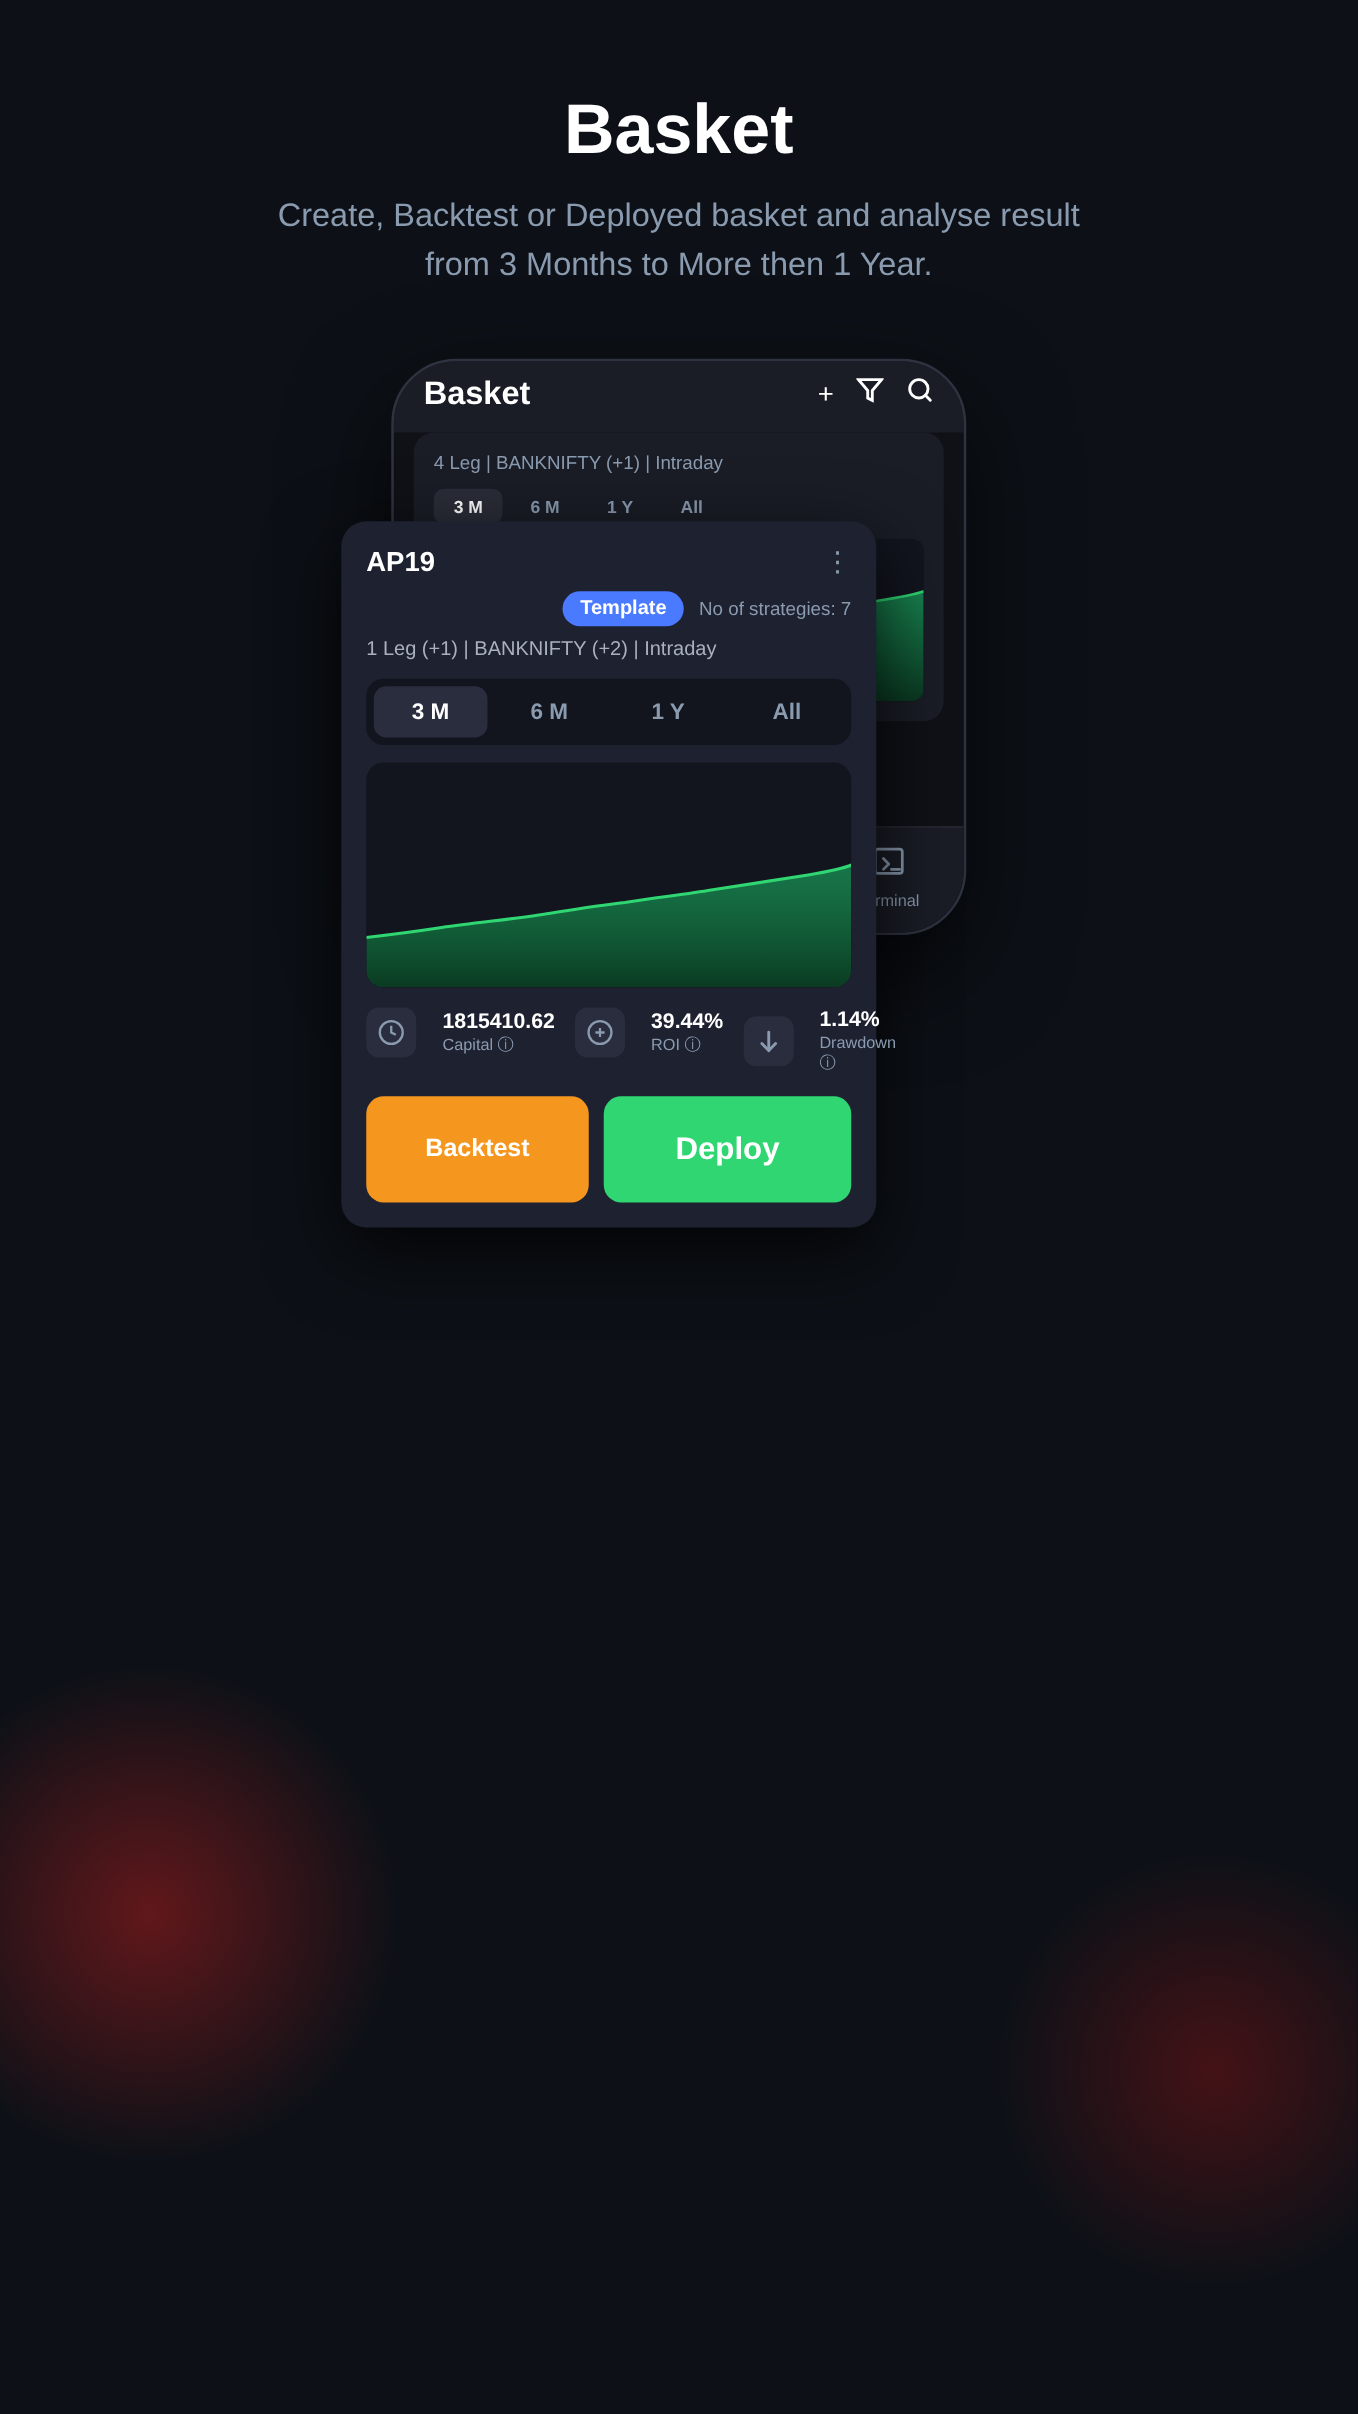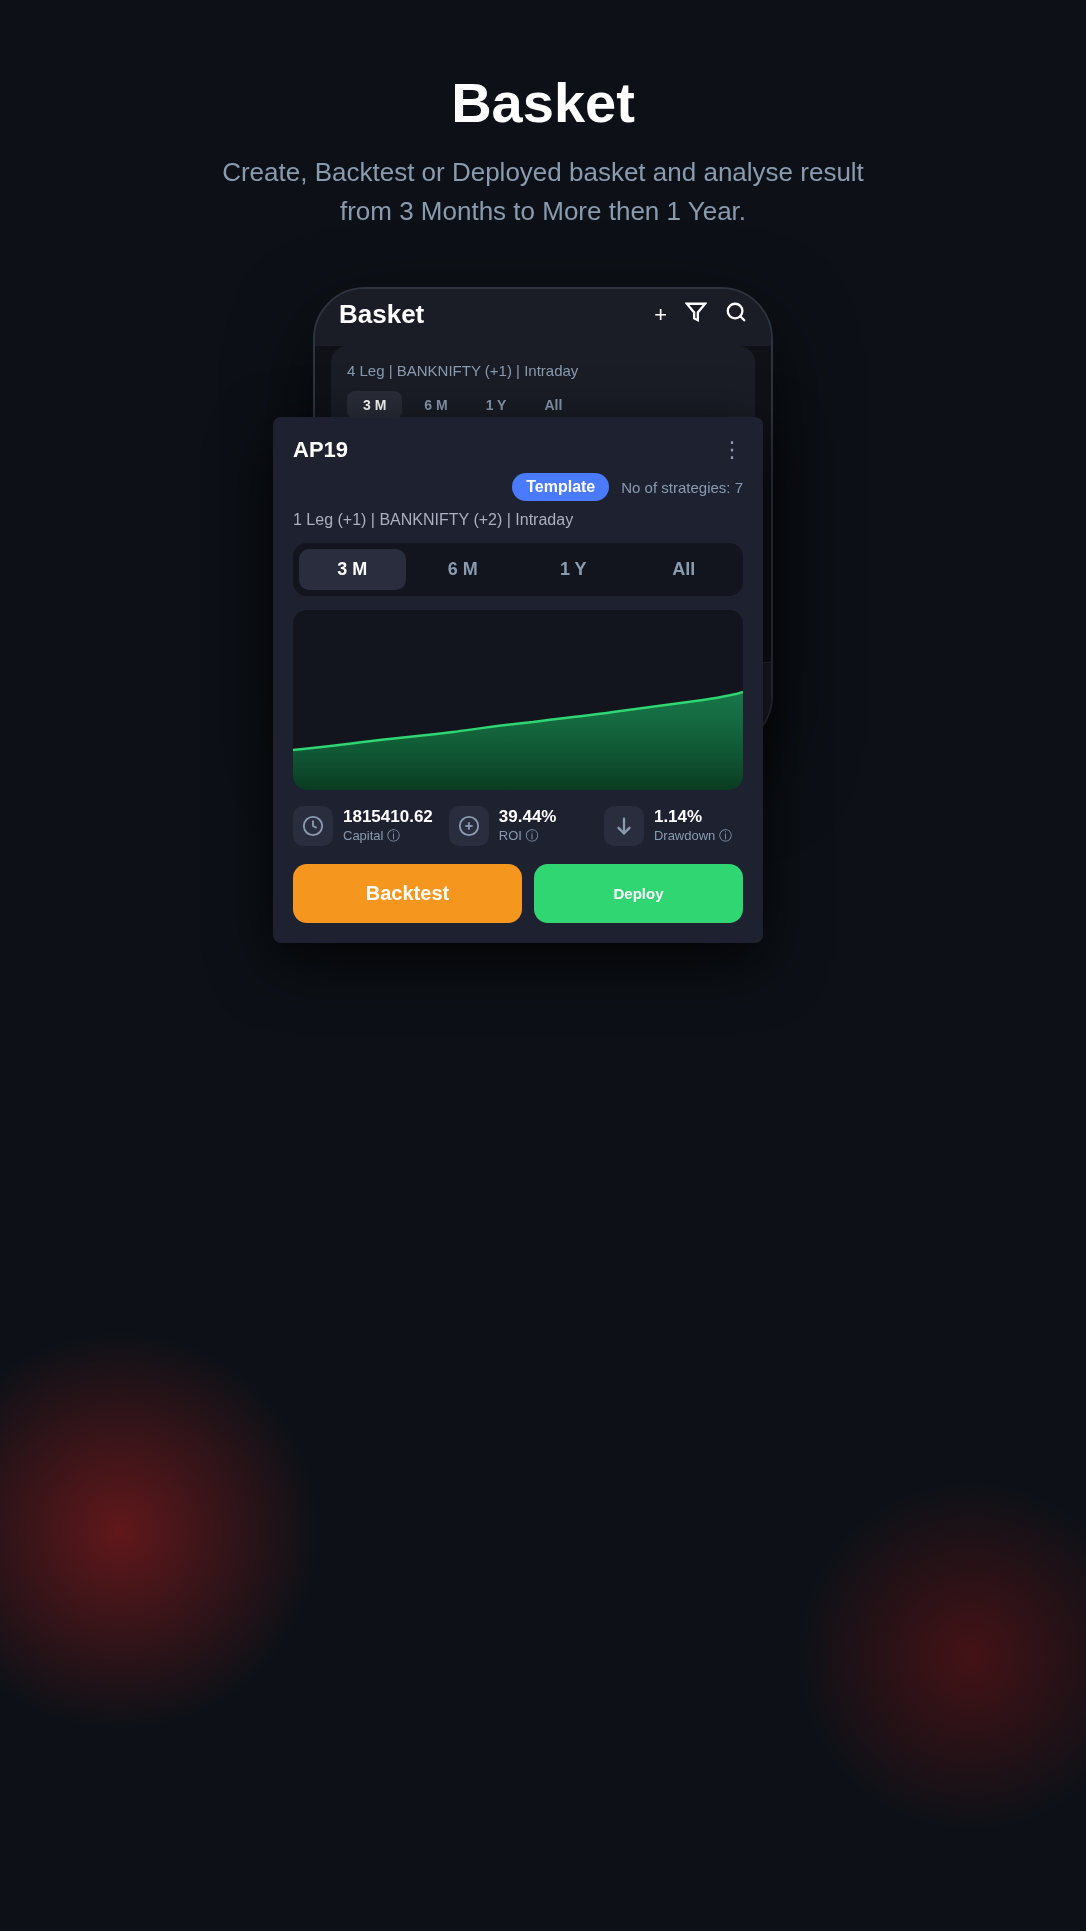--- a/index.html
+++ b/index.html
@@ -210,23 +210,23 @@
     }
     .nav-icon.active {
       color: #4a7aff;
     }
 
     
     .floating-card {
       position: absolute;
       left: -20px;
       top: 130px;
-      width: 490px;
+      width: 428px;
       background: #1e2130;
-      border-radius: 8px;
+      border-radius: 20px;
       padding: 20px 20px 0;
       box-shadow: 0 20px 60px rgba(0,0,0,0.8);
       z-index: 10;
     }
 
     .card-header {
       display: flex;
       justify-content: space-between;
       align-items: center;
       margin-bottom: 10px;
@@ -308,21 +308,21 @@
     
     .stats-row {
       display: flex;
       gap: 16px;
       margin-bottom: 18px;
       align-items: flex-start;
     }
     .stat-item {
       display: flex;
       align-items: center;
-      gap: 10px;
+      gap: 21px;
       flex: 1;
     }
     .stat-icon {
       width: 40px;
       height: 40px;
       background: #2a2d3e;
       border-radius: 10px;
       display: flex;
       align-items: center;
       justify-content: center;
@@ -352,25 +352,25 @@
       background: #f5961e;
       border: none;
       border-radius: 14px;
       font-size: 20px;
       font-weight: 700;
       color: #ffffff;
       cursor: pointer;
     }
     .btn-deploy {
       flex: 1;
-      padding: 8px;
+      padding: 28px;
       background: #2fd672;
       border: none;
       border-radius: 14px;
-      font-size: 15px;
+      font-size: 25px;
       font-weight: 700;
       color: #ffffff;
       cursor: pointer;
     }
 
     
     .chart-svg {
       width: 100%;
       height: 100%;
     }

